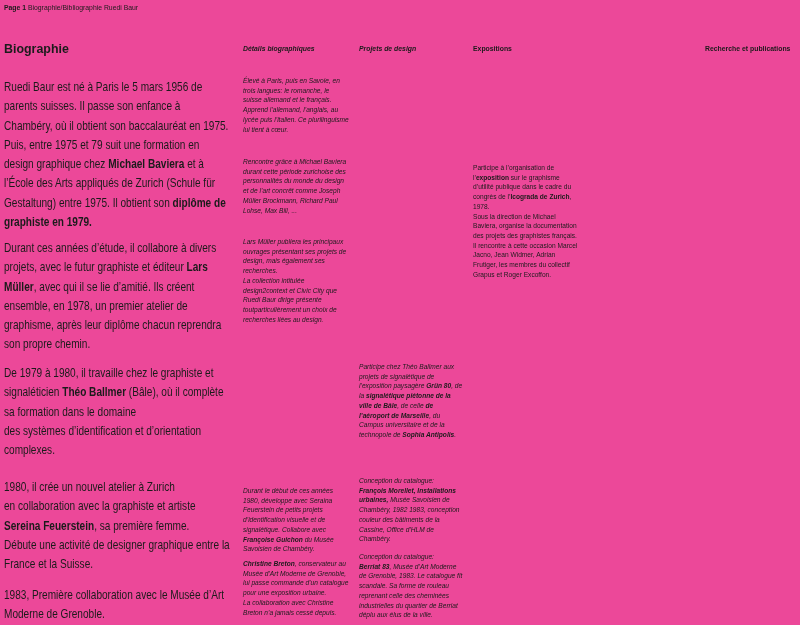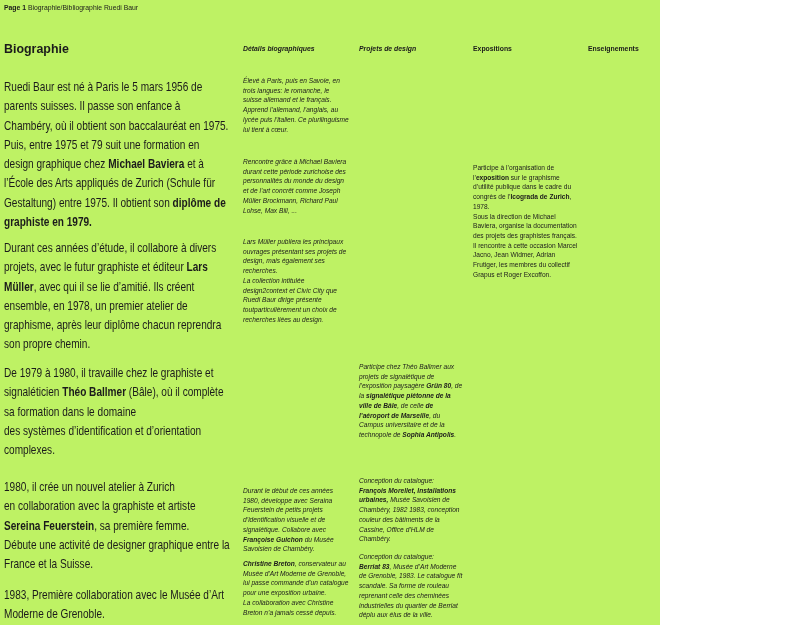--- a/index.html
+++ b/index.html
@@ -4,22 +4,22 @@
 <style>
   html, body { margin: 0; padding: 0; }
   body {
     width: 800px; height: 625px;
     background: #ffffff;
     font-family: "Liberation Sans", sans-serif;
     color: #1b1b1b;
   }
   .page {
     position: relative;
-    width: 660px; height: 625px;
-    background: #bef264;
+    width: 800px; height: 625px;
+    background: #ec4899;
     overflow: hidden;
   }
   .page-header {
     position: absolute; left: 4px; top: 3px;
     font-size: 7.6px; line-height: 10px;
     white-space: nowrap;
     transform: scaleX(0.9); transform-origin: 0 0;
   }
   .page-header .pg { font-weight: bold; }
   .col { position: absolute; top: 0; height: 625px; }
@@ -89,18 +89,18 @@
 </span><b>Berriat 83</b><span>, Musée d’Art Moderne de Grenoble, 1983. Le catalogue fit scandale. Sa forme de rouleau reprenant celle des cheminées industrielles du quartier de Berriat déplu aux élus de la ville.</span></div>
   </div>
 
   <div class="col" style="left:473px; width:110px;text-decoration:underline;">
     <div class="col-heading-sm">Expositions</div>
     <div class="block block-sm" style="top:163px"><span>Participe à l’organisation de l’</span><b>exposition</b><span> sur le graphisme d’utilité publique dans le cadre du congrès de l’</span><b>Icograda de Zurich</b><span>, 1978.
 Sous la direction de Michael Baviera, organise la documentation des projets des graphistes français.
 Il rencontre à cette occasion Marcel Jacno, Jean Widmer, Adrian Frutiger, les membres du collectif Grapus et Roger Excoffon.</span></div>
   </div>
 
-  <div class="col" style="left:588px; width:108px;">
-    <div class="col-heading-sm">Enseignements</div>
+
+  <div class="col" style="left:705px; width:95px;">
+    <div class="col-heading-sm">Recherche et publications</div>
   </div>
-
 
 </div>
 
 </body></html>

